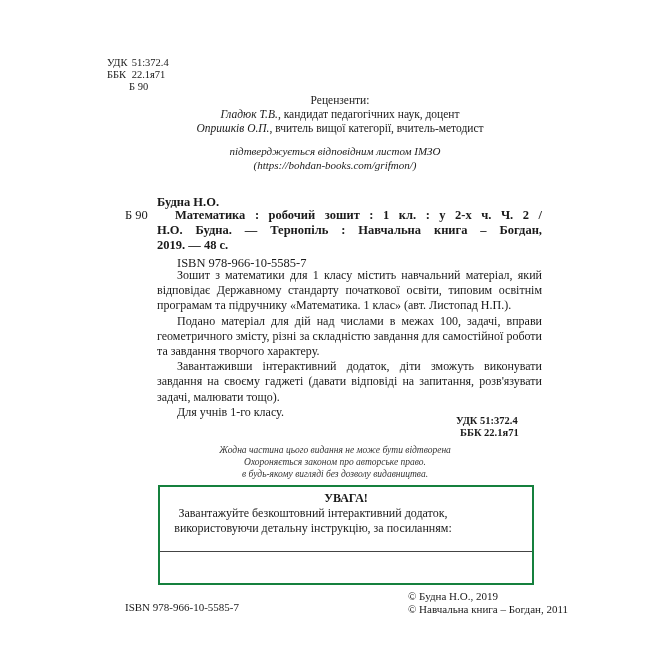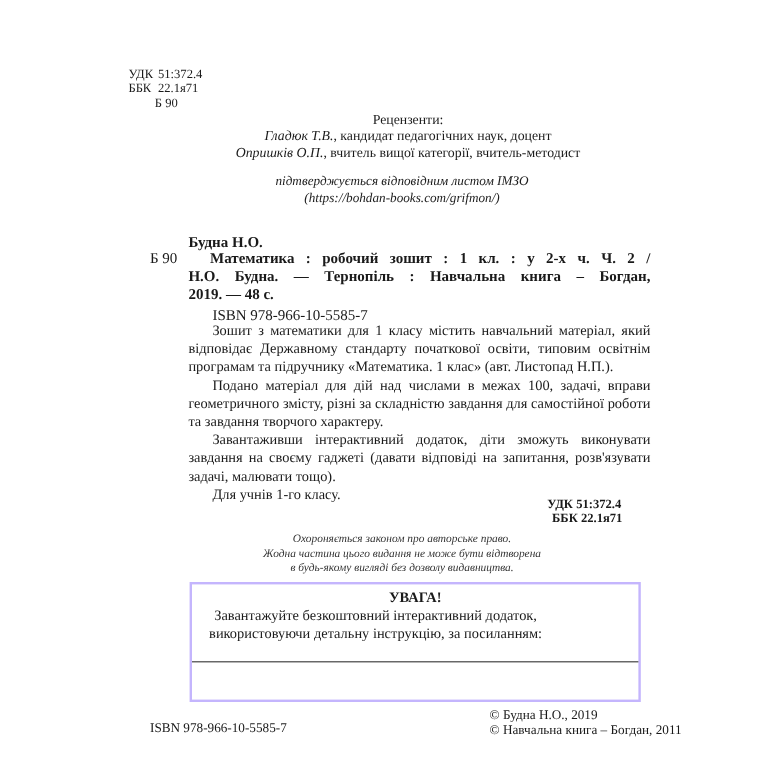--- a/index.html
+++ b/index.html
@@ -15,21 +15,21 @@
     .approval { left: 160px; top: 144px; width: 350px; text-align: center; font-size: 11px; line-height: 14px; font-style: italic; }
     .author { left: 157px; top: 195px; font-weight: bold; font-size: 12.5px; }
     .b90main { left: 125px; top: 208px; font-size: 12.5px; }
     .biblio { left: 157px; top: 208px; width: 385px; font-size: 12.5px; line-height: 15px; font-weight: bold; }
     .biblio .l1 { padding-left: 18px; text-align: justify; text-align-last: justify; }
     .isbn { left: 177px; top: 256px; font-size: 12.5px; }
     .annot { left: 157px; top: 268px; width: 385px; font-size: 12px; line-height: 15.2px; text-align: justify; }
     .annot p { margin: 0; text-indent: 20px; }
     .udk2 { left: 456px; top: 415px; font-weight: bold; font-size: 10.5px; line-height: 12px; }
     .copyright-note { left: 190px; top: 444px; width: 290px; text-align: center; font-size: 9.5px; line-height: 12px; font-style: italic; color: #333; }
-    .box { left: 158px; top: 485px; width: 372px; height: 96px; border: 2px solid #c4b5fd; }
+    .box { left: 158px; top: 485px; width: 372px; height: 96px; border: 2px solid #15803d; }
     .box .title { position: absolute; top: 4px; left: 0; right: 0; text-align: center; font-weight: bold; font-size: 12px; }
     .box .msg { position: absolute; top: 19px; left: 8px; width: 290px; text-align: center; font-size: 12px; line-height: 14.5px; }
     .box .divider { position: absolute; top: 64px; left: 0; right: 0; border-top: 1px solid #444; }
     .box .support { position: absolute; top: 66px; left: 8px; width: 290px; text-align: center; font-size: 11px; line-height: 13px; }
     .box .support i { font-style: italic; }
     .isbn-bottom { left: 125px; top: 601px; font-size: 11px; }
     .copy { left: 408px; top: 590px; font-size: 11px; line-height: 13px; }
   </style>
 </head>
 <body>
@@ -76,22 +76,22 @@
   <p>Завантаживши інтерактивний додаток, діти зможуть виконувати завдання на своєму гаджеті (давати відповіді на запитання, розв'язувати задачі, малювати тощо).</p>
   <p>Для учнів 1-го класу.</p>
 </div>
 
 <div class="abs udk2">
   <div>УДК 51:372.4</div>
   <div style="padding-left:4px;">ББК 22.1я71</div>
 </div>
 
 <div class="abs copyright-note">
+  <div>Жодна частина цього видання не може бути відтворена</div>
   <div>Охороняється законом про авторське право.</div>
-  <div>Жодна частина цього видання не може бути відтворена</div>
   <div>в будь-якому вигляді без дозволу видавництва.</div>
 </div>
 
 <div class="abs box">
   <div class="title">УВАГА!</div>
   <div class="msg">
     <div>Завантажуйте безкоштовний інтерактивний додаток,</div>
     <div>використовуючи детальну інструкцію, за посиланням:</div>
   </div>
   <div class="divider"></div>

